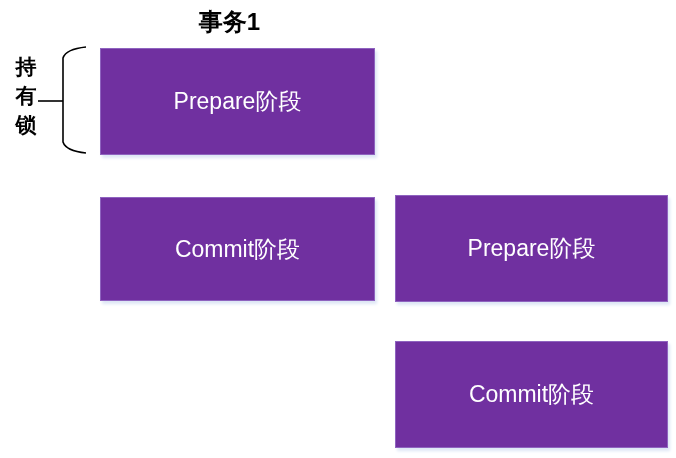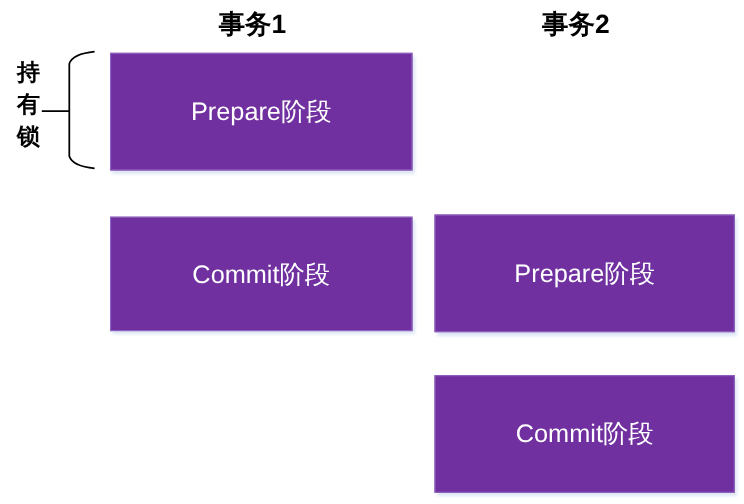--- a/index.html
+++ b/index.html
@@ -66,21 +66,20 @@
     top: 40px;
   }
 </style>
 </head>
 <body>
 
 <div class="canvas">
 
   <div class="col-title t1">事务1</div>
 
-  <div class="col-title t2">事务2</div>
 
   <div class="lock-label">
     <span>持</span>
     <span>有</span>
     <span>锁</span>
   </div>
 
   <svg class="brace" width="70" height="122" viewBox="0 0 70 122" aria-hidden="true">
     <path d="M56 7 Q36 9 33 18 L33 102 Q36 111 56 113" fill="none" stroke="#000000" stroke-width="1.6"></path>
     <path d="M8 61 L33 61" fill="none" stroke="#000000" stroke-width="1.6"></path>

